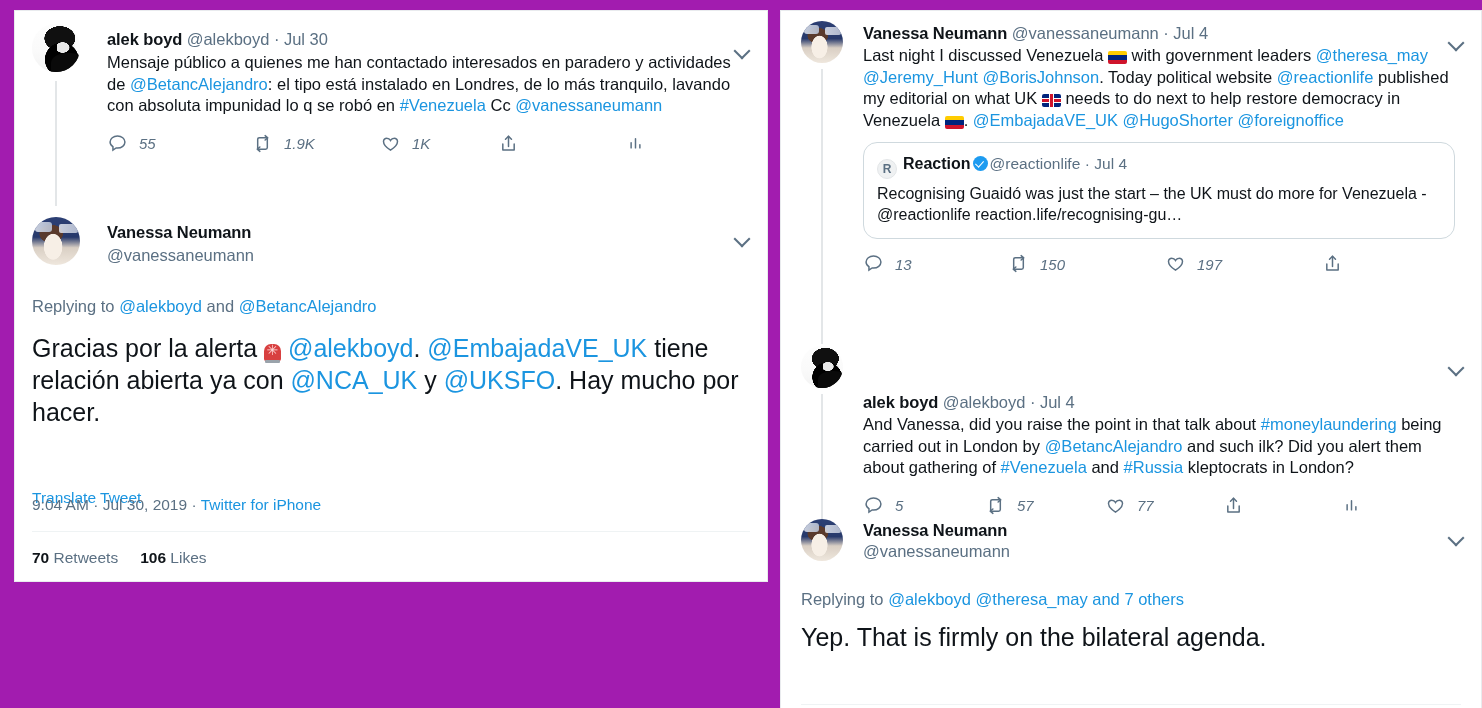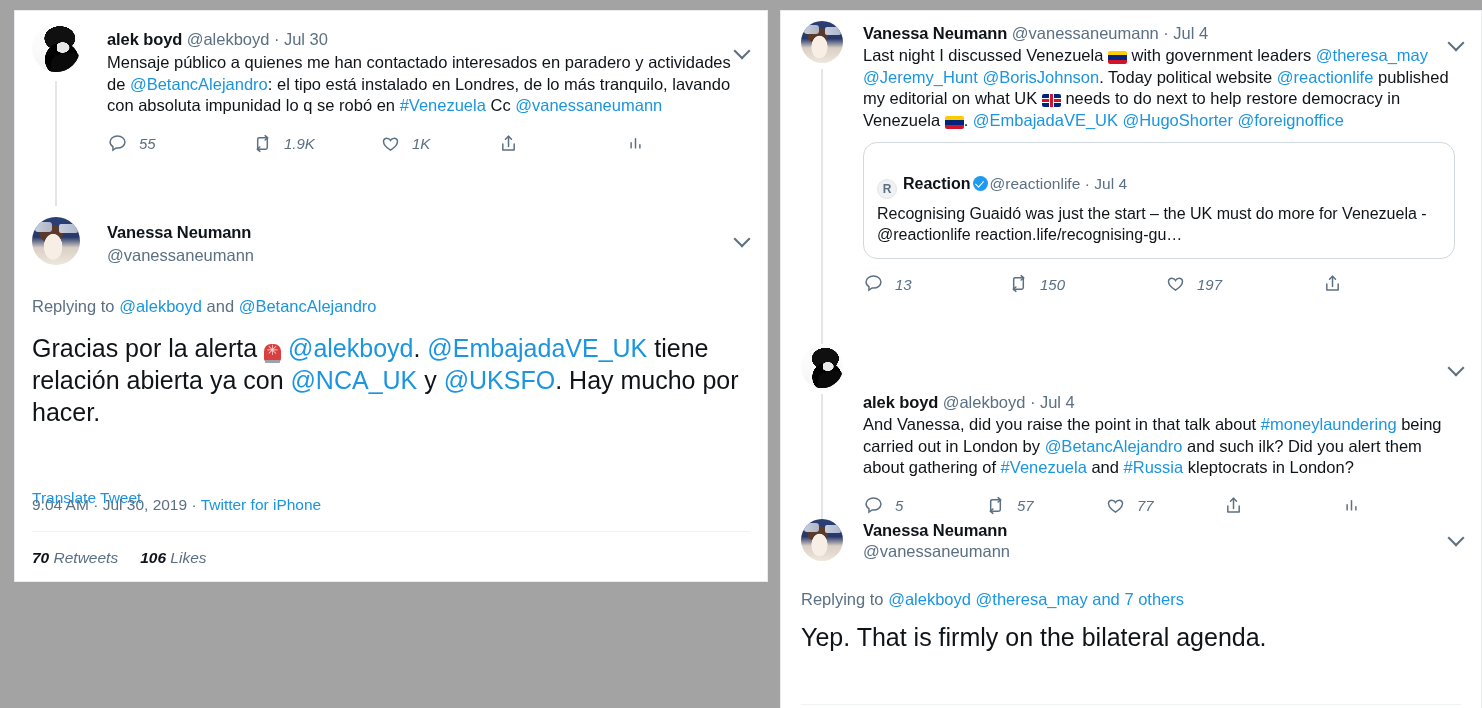--- a/index.html
+++ b/index.html
@@ -12,21 +12,21 @@
     height: 708px;
     overflow: hidden;
     font-family: "Liberation Sans", sans-serif;
     color: #0f1419;
     -webkit-font-smoothing: antialiased;
   }
   .screen {
     position: relative;
     width: 1482px;
     height: 708px;
-    background: #a3a3a3;
+    background: #a21caf;
   }
 
   
   .panel {
     position: absolute;
     background: #ffffff;
     box-sizing: border-box;
   }
   .panel-left {
     left: 14px;
@@ -351,21 +351,21 @@
 
       <div style="position:absolute; left:17px; top:266px;margin-top:16px;">
         <span class="lnk" style="font-size:15.5px;">Translate Tweet</span>
       </div>
       <div class="meta" style="position:absolute; left:17px; top:287px;">
         <span>9:04 AM</span><span> · </span><span>Jul 30, 2019</span><span> · </span><span class="lnk">Twitter for iPhone</span>
       </div>
 
       <div class="divider" style="position:absolute; left:17px; top:324px; width:718px;"></div>
 
-      <div class="stats" style="position:absolute; left:17px; top:342px;font-style:italic;">
+      <div class="stats" style="position:absolute; left:17px; top:342px;">
         <span class="grp"><b>70</b><span> Retweets</span></span><span class="grp"><b>106</b><span> Likes</span></span>
       </div>
     </div>
 
   </div>
 
   <div class="panel panel-right">
 
     <div class="tweet" style="position:absolute; left:0; top:0; width:700px; height:325px;">
       <div class="avatar-col" style="left:20px; top:10px;">
@@ -378,21 +378,21 @@
           <span class="name">Vanessa Neumann</span>
           <span class="handle">@vanessaneumann</span>
           <span class="dot">·</span>
           <span class="date">Jul 4</span>
         </div>
         <div class="txt" style="margin-top:1px; width:588px;">
           <span>Last night I discussed Venezuela </span><span class="flag-ve"></span><span> with government leaders </span><span class="lnk">@theresa_may</span><span> </span><span class="lnk">@Jeremy_Hunt</span><span> </span><span class="lnk">@BorisJohnson</span><span>. Today political website </span><span class="lnk">@reactionlife</span><span> published my editorial on what UK </span><span class="flag-gb"></span><span> needs to do next to help restore democracy in Venezuela </span><span class="flag-ve"></span><span>. </span><span class="lnk">@EmbajadaVE_UK</span><span> </span><span class="lnk">@HugoShorter</span><span> </span><span class="lnk">@foreignoffice</span>
         </div>
 
         <div class="qcard" style="margin-top:11px; width:592px;">
-          <div style="white-space:nowrap;margin-top:20px;">
+          <div style="white-space:nowrap;">
             <span class="qavatar">R</span><span class="qname">Reaction</span><span class="verified"></span><span class="qhandle">@reactionlife</span> <span class="qdot">·</span> <span class="qdate">Jul 4</span>
           </div>
           <div class="qtxt">Recognising Guaidó was just the start – the UK must do more for Venezuela - @reactionlife reaction.life/recognising-gu…</div>
         </div>
 
         <div class="actions" style="margin-top:10px; width:560px;">
           <div class="act" style="width:145px;">
             <span class="ico">
               <svg viewBox="0 0 24 24" width="21" height="21">
                   <path fill="none" stroke="#5b7083" stroke-width="1.7" d="M12 3.5c-4.7 0-8.5 3-8.5 6.8 0 2.2 1.3 4.1 3.3 5.3v3.9l3.6-2.4c.5.1 1.1.1 1.6.1 4.7 0 8.5-3 8.5-6.9S16.7 3.5 12 3.5z"></path>

